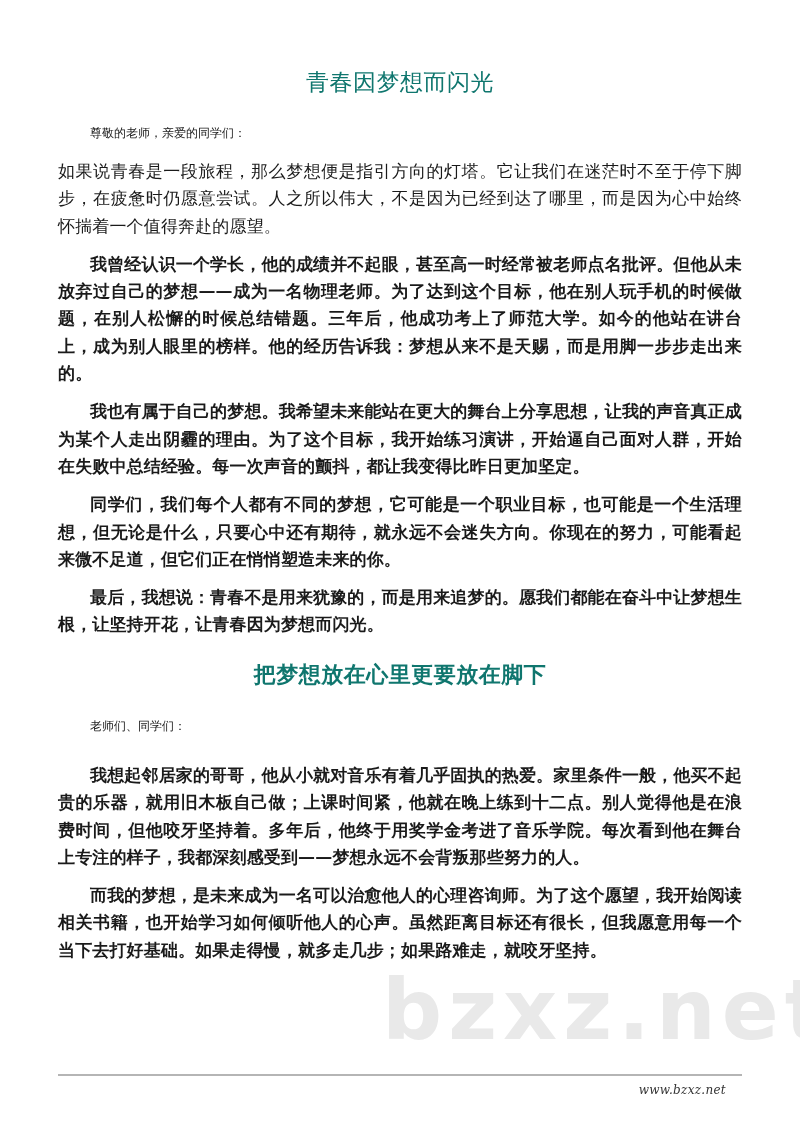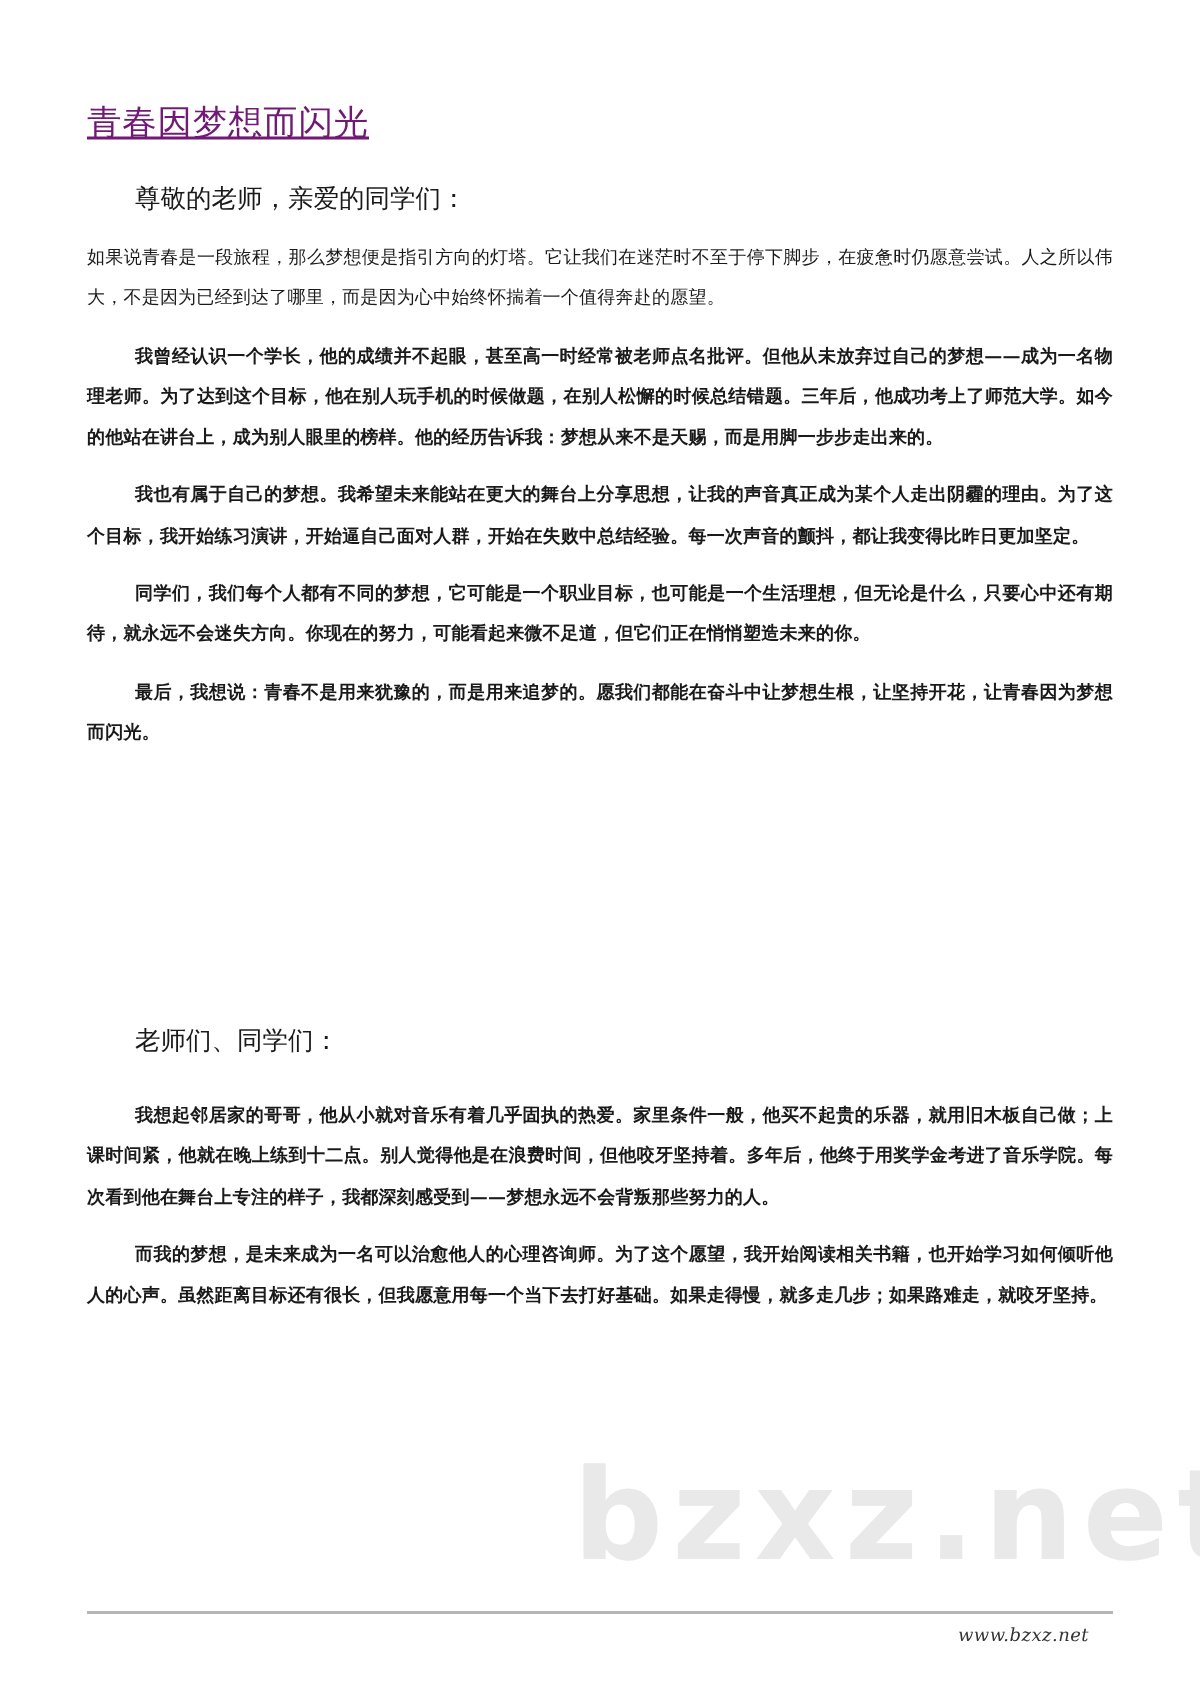--- a/index.html
+++ b/index.html
@@ -19,46 +19,46 @@
       position: absolute;
       left: 0; top: 0;
       width: 800px; height: 1131px;
     }
     .article {
       position: absolute;
       left: 58px;
       width: 684px;
     }
     .title {
+      text-align: center;
       margin: 0;
       letter-spacing: 0.5px;
-      color: #701a75;
-      text-decoration: underline;
+      color: #0f766e;
     }
     .title-1 {
       font-family: "DejaVu Serif", "Liberation Serif", serif;
       font-weight: normal;
       font-size: 23px;
       line-height: 32px;
     }
     .title-2 {
       font-family: "DejaVu Sans", "Liberation Sans", sans-serif;
       font-weight: bold;
       font-size: 22px;
       line-height: 32px;
     }
     .salutation {
       margin: 0;
       padding-left: 32px;
-      font-size: 17px;
+      font-size: 12px;
       line-height: 27px;
     }
     .para {
       margin: 0;
-      font-size: 12px;
+      font-size: 17px;
       line-height: 27.3px;
       text-align: justify;
       text-align-last: left;
       letter-spacing: 0.15px;
     }
     .indent { text-indent: 32px; font-weight: bold; }
     .gap { height: 11px; }
     .gap-title { height: 22px; }
 
     .footer-rule {
@@ -109,20 +109,21 @@
     <p class="para indent">我曾经认识一个学长，他的成绩并不起眼，甚至高一时经常被老师点名批评。但他从未放弃过自己的梦想——成为一名物理老师。为了达到这个目标，他在别人玩手机的时候做题，在别人松懈的时候总结错题。三年后，他成功考上了师范大学。如今的他站在讲台上，成为别人眼里的榜样。他的经历告诉我：梦想从来不是天赐，而是用脚一步步走出来的。</p>
     <div class="gap"></div>
     <p class="para indent">我也有属于自己的梦想。我希望未来能站在更大的舞台上分享思想，让我的声音真正成为某个人走出阴霾的理由。为了这个目标，我开始练习演讲，开始逼自己面对人群，开始在失败中总结经验。每一次声音的颤抖，都让我变得比昨日更加坚定。</p>
     <div class="gap"></div>
     <p class="para indent">同学们，我们每个人都有不同的梦想，它可能是一个职业目标，也可能是一个生活理想，但无论是什么，只要心中还有期待，就永远不会迷失方向。你现在的努力，可能看起来微不足道，但它们正在悄悄塑造未来的你。</p>
     <div class="gap"></div>
     <p class="para indent">最后，我想说：青春不是用来犹豫的，而是用来追梦的。愿我们都能在奋斗中让梦想生根，让坚持开花，让青春因为梦想而闪光。</p>
   </div>
 
   <div class="article" style="top:659px;">
+    <h1 class="title title-2">把梦想放在心里更要放在脚下</h1>
     <div class="gap-title"></div>
     <p class="salutation">老师们、同学们：</p>
     <div class="gap"></div>
     <div class="gap"></div>
     <p class="para indent">我想起邻居家的哥哥，他从小就对音乐有着几乎固执的热爱。家里条件一般，他买不起贵的乐器，就用旧木板自己做；上课时间紧，他就在晚上练到十二点。别人觉得他是在浪费时间，但他咬牙坚持着。多年后，他终于用奖学金考进了音乐学院。每次看到他在舞台上专注的样子，我都深刻感受到——梦想永远不会背叛那些努力的人。</p>
     <div class="gap"></div>
     <p class="para indent">而我的梦想，是未来成为一名可以治愈他人的心理咨询师。为了这个愿望，我开始阅读相关书籍，也开始学习如何倾听他人的心声。虽然距离目标还有很长，但我愿意用每一个当下去打好基础。如果走得慢，就多走几步；如果路难走，就咬牙坚持。</p>
     <div class="gap"></div>
   </div>
 

